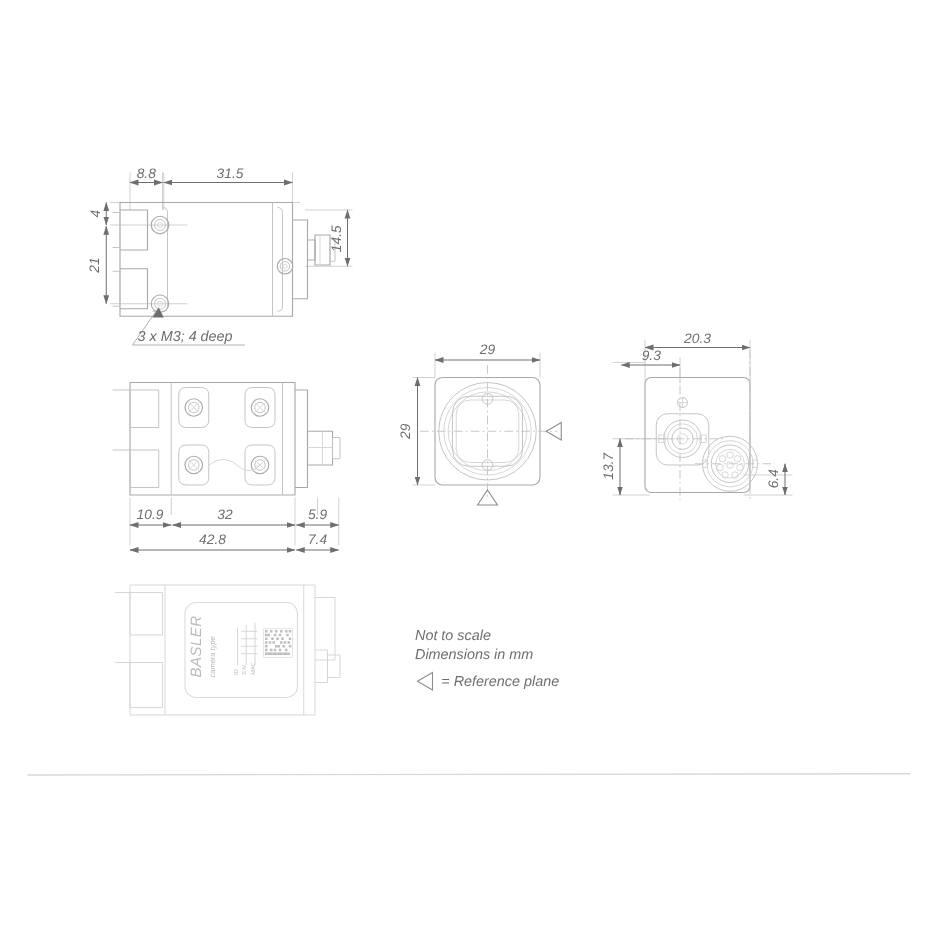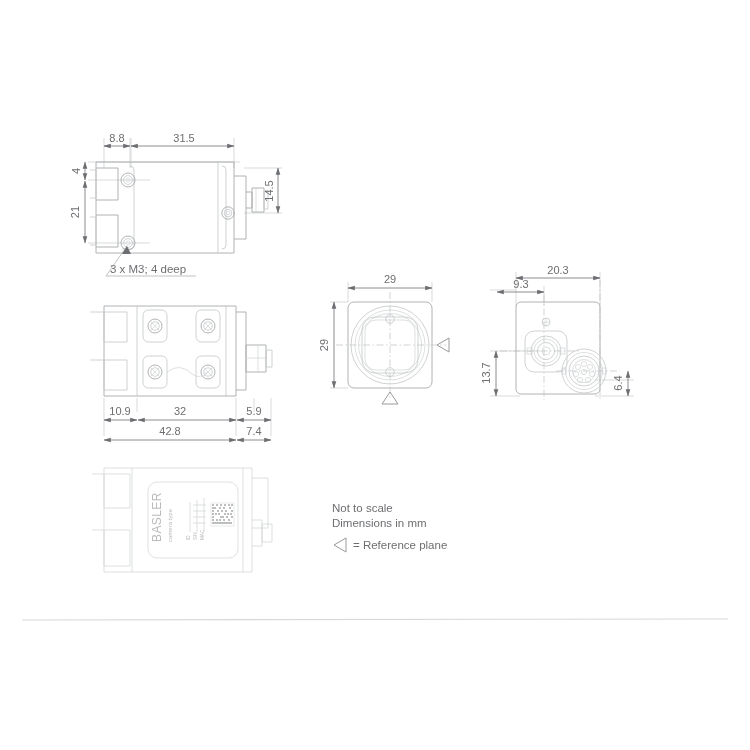--- a/index.html
+++ b/index.html
@@ -13,20 +13,21 @@
     font-family: "Liberation Sans", sans-serif;
     color: #58595b;
     overflow: hidden;
     position: relative;
   }
   #sheet {
     position: absolute;
     left: 0; top: 0;
     width: 750px;
     height: 750px;
+    font-style: italic;
   }
   svg.drawing {
     position: absolute;
     left: 0; top: 0;
     width: 750px;
     height: 750px;
   }
   .dimtext {
     font-family: "Liberation Sans", sans-serif;
     font-size: 11px;

